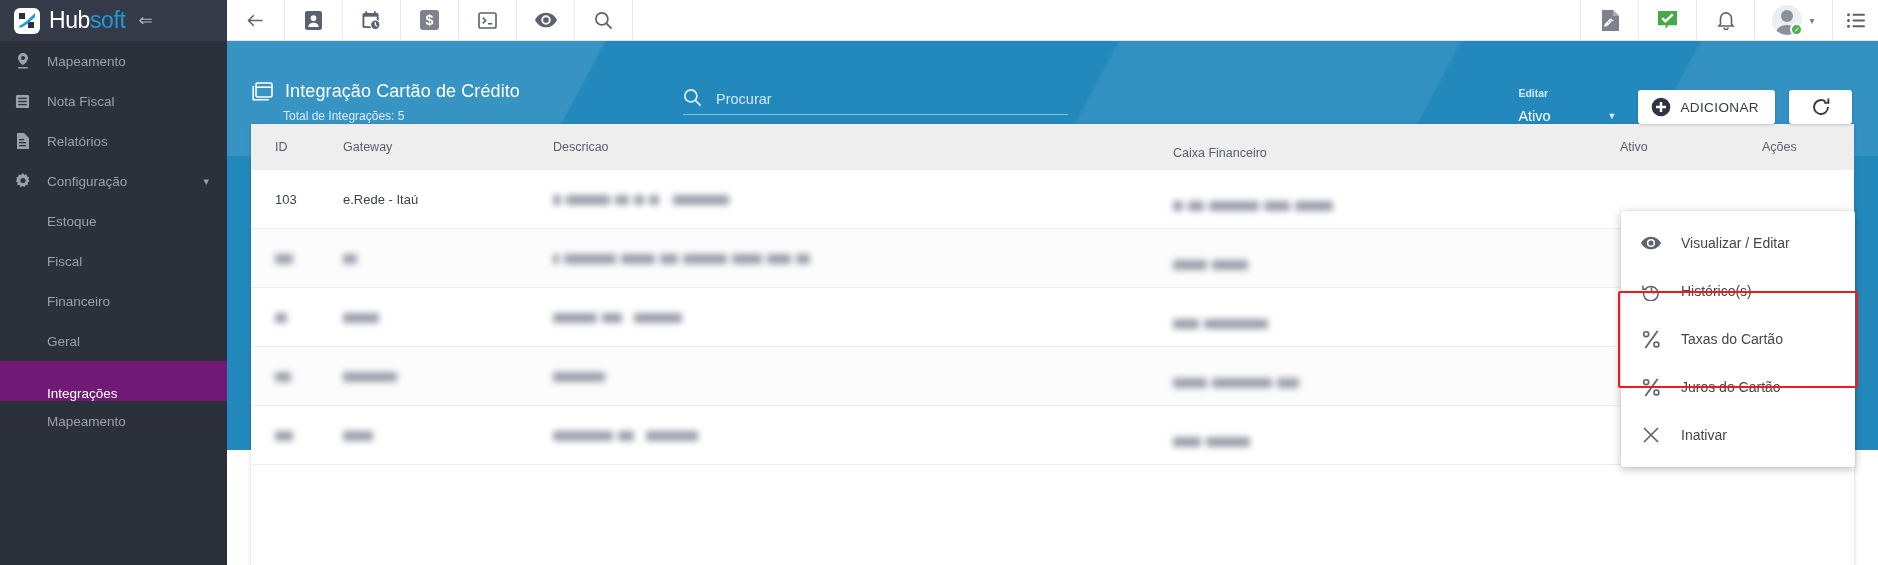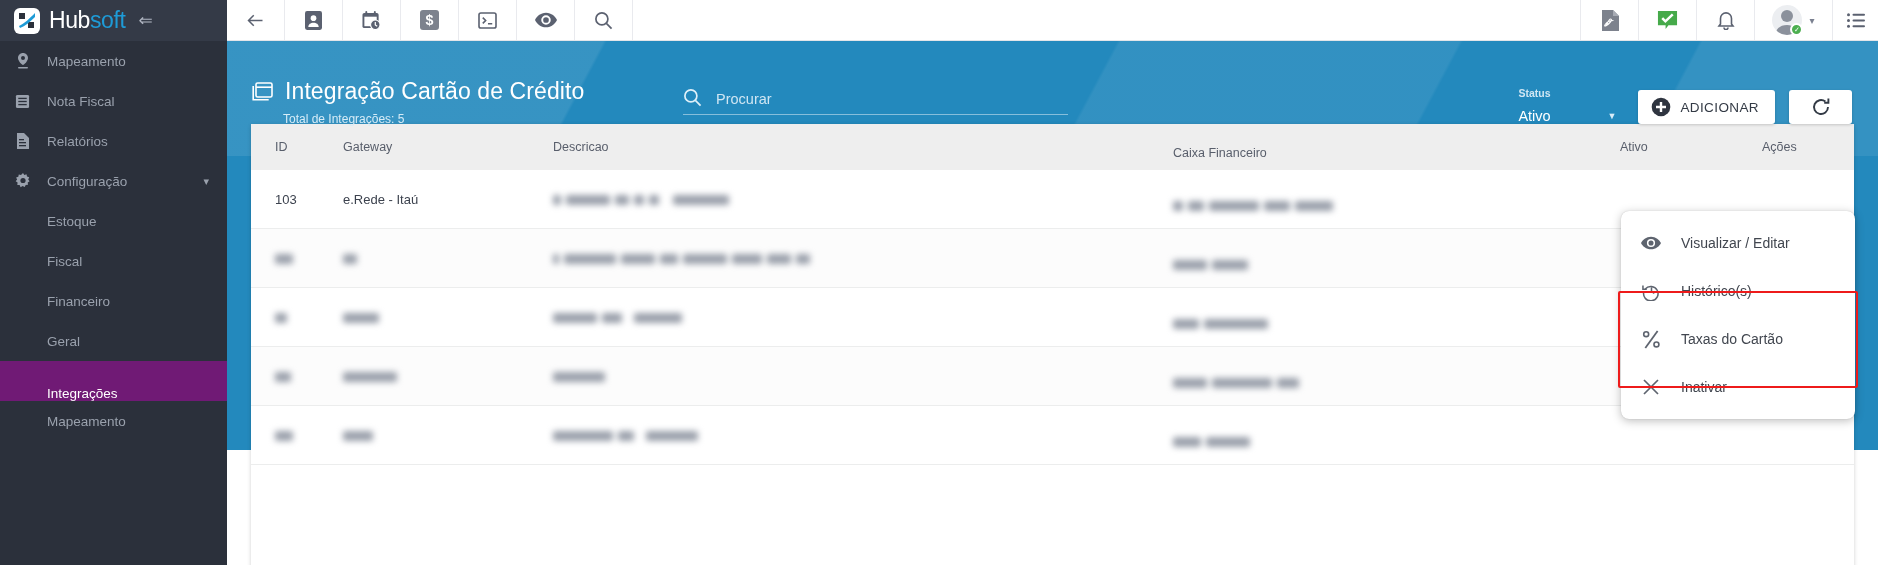--- a/index.html
+++ b/index.html
@@ -84,21 +84,21 @@
       linear-gradient(118deg, rgba(255,255,255,0) 0 52%, rgba(255,255,255,.07) 52.2% 72%, rgba(255,255,255,0) 72.2%),
       linear-gradient(118deg, rgba(0,0,0,0) 0 86%, rgba(255,255,255,.08) 86.2%);
   }
   .banner-inner {
     position: relative; z-index: 2; height: 100%;
     display: flex; align-items: center; padding: 0 26px 0 0;
   }
   .title-block { padding-left: 24px; padding-top: 6px; width: 430px; }
   .title-row { display: flex; align-items: center; gap: 12px; }
   .title-row .t {
-    color: #fff; font-size: 23px; font-weight: 400; letter-spacing: .1px;
+    color: #fff; font-size: 18px; font-weight: 400; letter-spacing: .1px;
   }
   .subtitle { color: #d6ecf7; font-size: 12px; margin-top: 7px; margin-left: 32px; }
 
   .search-box {
     display: flex; align-items: flex-end; gap: 14px;
     border-bottom: 1px solid rgba(255,255,255,.45);
     width: 385px; padding-bottom: 7px; margin-left: 26px; margin-top: 6px;
   }
   .search-box input {
     background: transparent; border: none; outline: none;
@@ -150,21 +150,21 @@
   .c-ativo  { width: 142px; flex: none; }
   .c-acoes  { width: 92px; flex: none; }
 
   
   .blur { display: inline-block; border-radius: 2px; filter: blur(3.1px); }
   .blur span { display: inline-block; height: 10px; background: #9aa0ab; border-radius: 2px; margin-right: 5px; vertical-align: middle; }
 
   
   .menu {
     position: absolute; right: 23px; top: 211px; width: 234px;
-    background: #fff; border-radius: 8px;
+    background: #fff; border-radius: 2px;
     box-shadow: 0 2px 10px rgba(0,0,0,.26), 0 0 1px rgba(0,0,0,.22);
     z-index: 40; padding: 8px 0;
   }
   .menu-item {
     height: 48px; display: flex; align-items: center; gap: 20px;
     padding-left: 20px; font-size: 14px; color: #41464f; cursor: pointer;
   }
   .menu-item .mi { width: 20px; display: flex; justify-content: center; color: #5e646f; flex: none; }
   .menu-highlight {
     position: absolute; left: -3px; right: -3px; top: 80px; height: 97px;
@@ -389,21 +389,21 @@
               <circle cx="8.3" cy="8.3" r="6.3"></circle>
                 <path d="M13 13l5.5 5.5"></path>
             </svg>
           </span>
           <input type="text" placeholder="Procurar" style="">
         </div>
 
         <div class="banner-right">
 
           <div class="status-field">
-            <div class="status-label">Status</div>
+            <div class="status-label">Editar</div>
             <div class="status-sel">
               <span>Ativo</span>
               <span class="arrow">▼</span>
             </div>
           </div>
 
           <button class="btn-add">
             <span style="display:flex;">
               <svg width="20" height="20" viewBox="0 0 20 20">
                 <circle cx="10" cy="10" r="9.3" fill="#2f3540"></circle>
@@ -568,20 +568,30 @@
         <span class="mi">
           <svg width="19" height="19" viewBox="0 0 20 20" fill="currentColor">
             <circle cx="4.4" cy="4.4" r="2.6" fill="none" stroke="currentColor" stroke-width="1.7"></circle>
             <circle cx="15.2" cy="15.2" r="2.6" fill="none" stroke="currentColor" stroke-width="1.7"></circle>
             <rect x="9" y="-1" width="1.9" height="22" transform="rotate(36 10 10)"></rect>
           </svg>
         </span>
         <span>Taxas do Cartão</span>
       </div>
 
+      <div class="menu-item">
+        <span class="mi">
+          <svg width="19" height="19" viewBox="0 0 20 20" fill="currentColor">
+            <circle cx="4.4" cy="4.4" r="2.6" fill="none" stroke="currentColor" stroke-width="1.7"></circle>
+            <circle cx="15.2" cy="15.2" r="2.6" fill="none" stroke="currentColor" stroke-width="1.7"></circle>
+            <rect x="9" y="-1" width="1.9" height="22" transform="rotate(36 10 10)"></rect>
+          </svg>
+        </span>
+        <span>Juros do Cartão</span>
+      </div>
 
       <div class="menu-item">
         <span class="mi">
           <svg width="18" height="18" viewBox="0 0 18 18" fill="none" stroke="currentColor" stroke-width="1.7">
             <path d="M2 2l14 14M16 2L2 16"></path>
           </svg>
         </span>
         <span>Inativar</span>
       </div>
 

